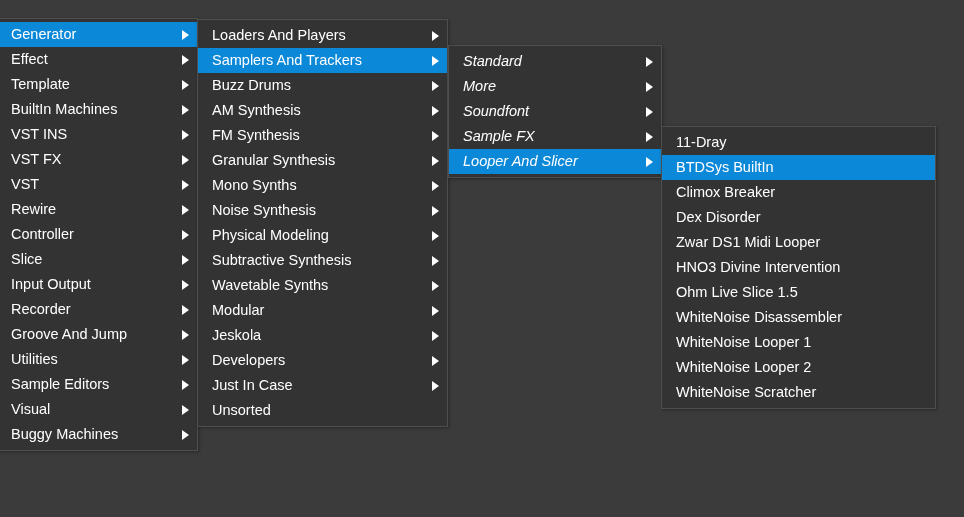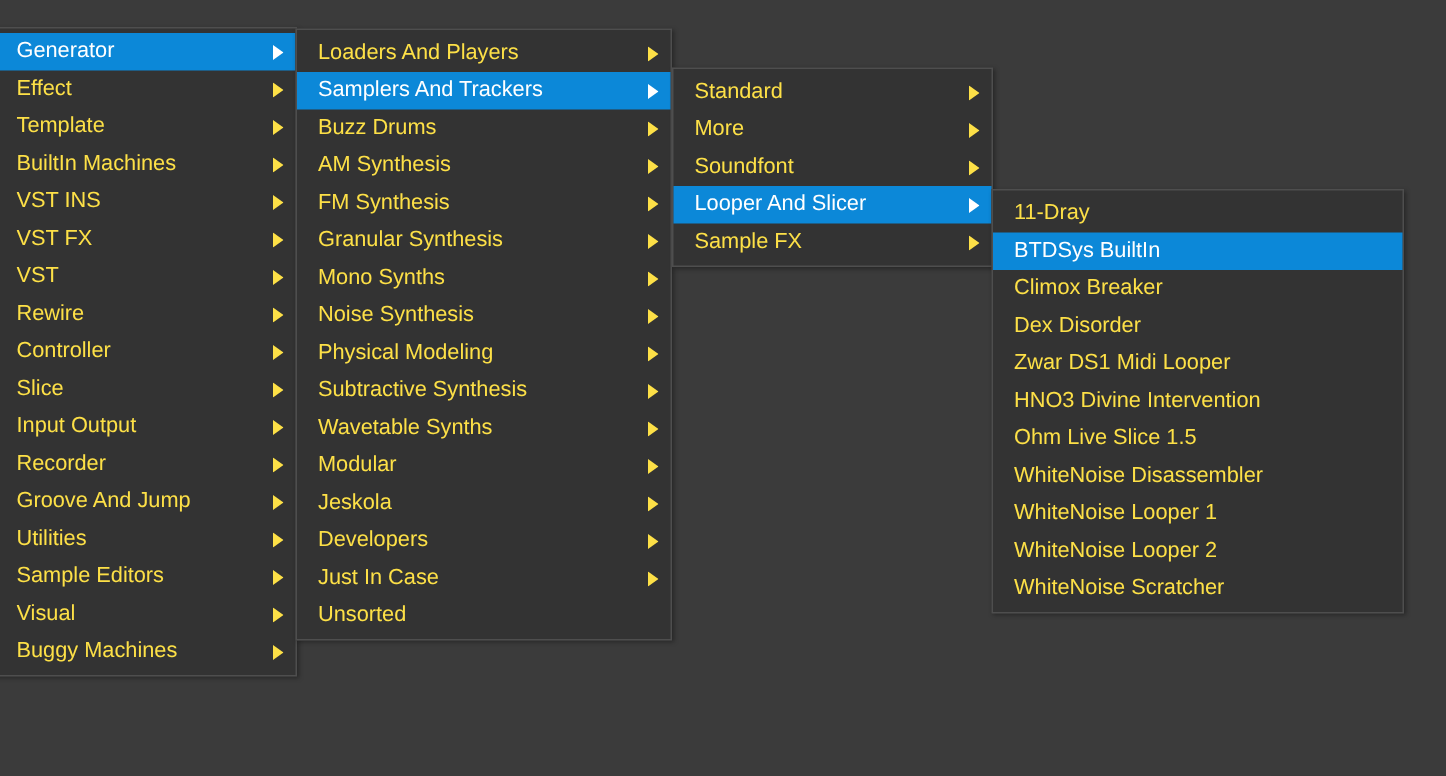--- a/index.html
+++ b/index.html
@@ -28,21 +28,21 @@
     box-shadow: 1px 1px 3px rgba(0,0,0,0.35);
   }
 
   .menu-item {
     position: relative;
     display: flex;
     align-items: center;
     height: 25px;
     line-height: 25px;
     padding: 0 6px 0 14px;
-    color: #fde047;
+    color: #ffffff;
     font-size: 14.5px;
     white-space: nowrap;
     cursor: default;
     box-sizing: border-box;
   }
   .menu-item .label {
     flex: 1 1 auto;
     overflow: hidden;
     text-overflow: ellipsis;
   }
@@ -58,21 +58,21 @@
     align-items: center;
     justify-content: center;
     margin-left: 10px;
   }
   .menu-item .arrow svg { display: block; }
   .menu-item .arrow.hidden { visibility: hidden; }
 
   
   #panel-root      { left: -4px;  top: 18px;  width: 202px; }
   #panel-generator { left: 197px; top: 19px;  width: 251px; }
-  #panel-samplers  { left: 448px; top: 45px;  width: 214px; }
+  #panel-samplers  { left: 448px; top: 45px;  width: 214px; font-style: italic; }
   #panel-looper    { left: 661px; top: 126px; width: 275px; }
 </style>
 </head>
 <body>
 
 <div id="root">
 
   <div class="menu-panel" id="panel-root">
       <div class="menu-item selected">
         <span class="label">Generator</span>
@@ -361,36 +361,36 @@
         </span>
       </div>
       <div class="menu-item">
         <span class="label">Soundfont</span>
         <span class="arrow">
           <svg width="7" height="10" viewBox="0 0 7 10" aria-hidden="true">
             <polygon points="0,0 7,5 0,10" fill="currentColor"></polygon>
           </svg>
         </span>
       </div>
+      <div class="menu-item">
+        <span class="label">Sample FX</span>
+        <span class="arrow">
+          <svg width="7" height="10" viewBox="0 0 7 10" aria-hidden="true">
+            <polygon points="0,0 7,5 0,10" fill="currentColor"></polygon>
+          </svg>
+        </span>
+      </div>
       <div class="menu-item selected">
         <span class="label">Looper And Slicer</span>
         <span class="arrow">
           <svg width="7" height="10" viewBox="0 0 7 10" aria-hidden="true">
             <polygon points="0,0 7,5 0,10" fill="currentColor"></polygon>
           </svg>
         </span>
       </div>
-      <div class="menu-item">
-        <span class="label">Sample FX</span>
-        <span class="arrow">
-          <svg width="7" height="10" viewBox="0 0 7 10" aria-hidden="true">
-            <polygon points="0,0 7,5 0,10" fill="currentColor"></polygon>
-          </svg>
-        </span>
-      </div>
     </div>
 
   <div class="menu-panel" id="panel-looper">
       <div class="menu-item">
         <span class="label">11-Dray</span>
         <span class="arrow hidden">
           <svg width="7" height="10" viewBox="0 0 7 10" aria-hidden="true">
             <polygon points="0,0 7,5 0,10" fill="currentColor"></polygon>
           </svg>
         </span>

